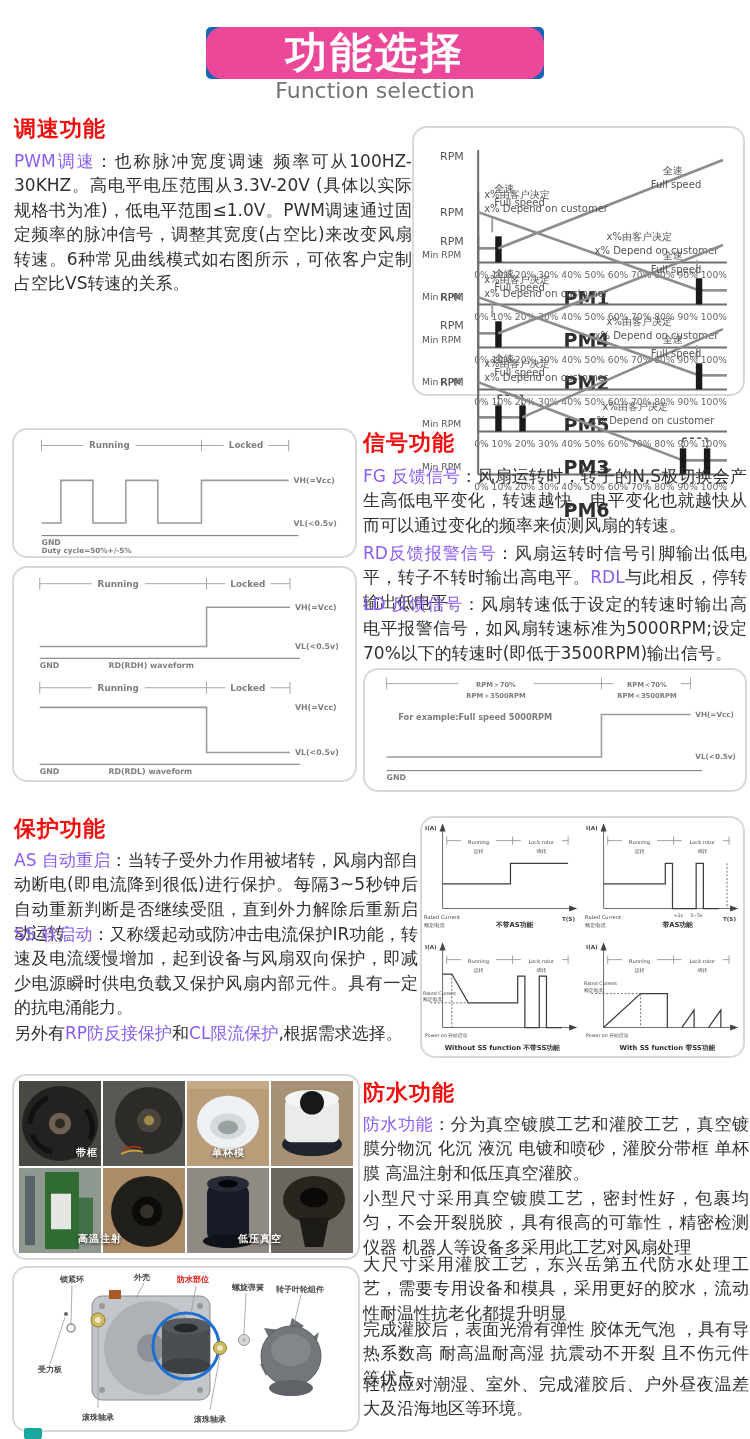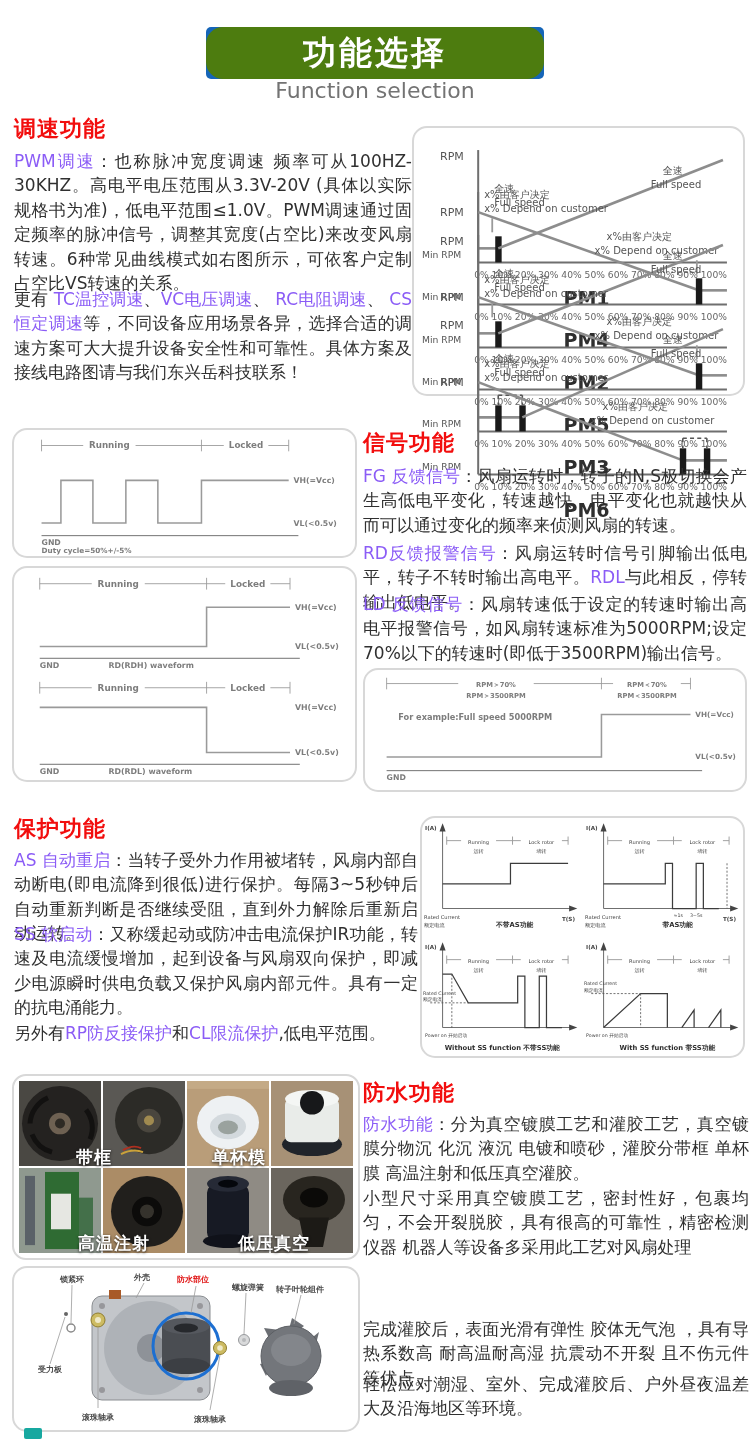--- a/index.html
+++ b/index.html
@@ -4,21 +4,21 @@
 <style>
 *{margin:0;padding:0;box-sizing:border-box}
 html,body{background:#fff}
 body{font-family:"DejaVu Sans","Liberation Sans",sans-serif}
 #page{position:relative;width:750px;height:1439px;background:#fff;overflow:hidden}
 .panel{position:absolute;border:2px solid #d8d8d8;border-radius:15px;background:#fff;overflow:hidden}
 .h-red{position:absolute;font-size:22px;font-weight:bold;color:#f20d0d;letter-spacing:1px}
 .para{position:absolute;font-size:17px;line-height:1.44;color:#303030;text-align:justify}
 .kw{color:#8b5cf6}
 .banner-outer{position:absolute;left:206px;top:27px;width:338px;height:52px;background:#1565b8;border-radius:5px}
-.banner-inner{position:absolute;inset:0;background:#4d7c0f;border-radius:17px;display:flex;align-items:center;justify-content:center;color:#fff;font-size:33px;font-weight:bold;letter-spacing:3px}
+.banner-inner{position:absolute;inset:0;background:#ec4899;border-radius:17px;display:flex;align-items:center;justify-content:center;color:#fff;font-size:42px;font-weight:bold;letter-spacing:3px}
 .subtitle{position:absolute;left:0;top:78px;width:750px;text-align:center;color:#737373;font-size:22px}
 svg{display:block}
 svg text{fill:#5f5f5f}
 .ax{stroke:#6f6f6f;stroke-width:1;fill:none}
 .wv{stroke:#9a9a9a;stroke-width:1.6;fill:none}
 .wv3{stroke:#8d8d8d;stroke-width:1.3;fill:none}
 .wv2{stroke:#3c3c3c;stroke-width:1.2;fill:none}
 .thin{stroke:#9a9a9a;stroke-width:0.9;fill:none}
 .dsh{stroke:#555;stroke-width:0.8;stroke-dasharray:2 1.6;fill:none}
 .g9{font-size:9px;font-weight:bold;fill:#7d7d7d}
@@ -32,37 +32,36 @@
 .t4{font-size:4px;fill:#666}
 .ttl{font-size:9.5px;font-weight:bold;fill:#2e2e2e}
 .p55{font-size:5.5px;fill:#444;font-weight:bold}
 .p5{font-size:5px;fill:#444}
 .p46{font-size:4.6px;fill:#444}
 .cap{font-size:6.6px;font-weight:bold;fill:#2e2e2e}
 .pwm-grid{position:absolute;left:412px;top:126px;width:333px;height:270px;border:2px solid #d8d8d8;border-radius:15px;background:#fff;display:grid;grid-template-columns:1fr;padding:6px 4px}
 .prot-grid{position:absolute;left:420px;top:816px;width:325px;height:242px;border:2px solid #d8d8d8;border-radius:15px;background:#fff;display:grid;grid-template-columns:1fr 1fr;padding:0}
 .photo-grid{position:absolute;left:12px;top:1074px;width:348px;height:186px;border:2px solid #d8d8d8;border-radius:14px;background:#fff;display:grid;grid-template-columns:repeat(4,1fr);grid-template-rows:1fr 1fr;gap:2px;padding:5px;overflow:hidden}
 .photo-grid svg{width:100%;height:100%}
-.photo-label{position:absolute;color:#fff;font-weight:bold;font-size:17px;text-shadow:0 1px 3px rgba(0,0,0,.85);letter-spacing:1px}
+.photo-label{position:absolute;color:#fff;font-weight:bold;font-size:10px;text-shadow:0 1px 3px rgba(0,0,0,.85);letter-spacing:1px}
 .exp-label{font-size:8px;font-weight:bold;fill:#4a4a4a}
 .decor-teal{position:absolute;left:24px;top:1428px;width:18px;height:11px;background:#17a8a0;border-radius:2px}
 </style>
 </head>
 <body>
 
 <div id="page">
 
   <div class="banner-outer">
     <div class="banner-inner">功能选择</div>
   </div>
   <div class="subtitle">Function selection</div>
 
   <div class="h-red" style="left:14px;top:114px">调速功能</div>
   <p class="para" style="left:14px;top:149px;width:398px"><span class="kw">PWM调速</span><span>：也称脉冲宽度调速 频率可从100HZ-30KHZ。高电平电压范围从3.3V-20V (具体以实际规格书为准)，低电平范围≤1.0V。PWM调速通过固定频率的脉冲信号，调整其宽度(占空比)来改变风扇转速。6种常见曲线模式如右图所示，可依客户定制占空比VS转速的关系。</span></p>
-  <p class="para" style="left:14px;top:287px;width:398px"><span>更有 </span><span class="kw">TC温控调速</span><span>、</span><span class="kw">VC电压调速</span><span>、 </span><span class="kw">RC电阻调速</span><span>、 </span><span class="kw">CS恒定调速</span><span>等，不同设备应用场景各异，选择合适的调速方案可大大提升设备安全性和可靠性。具体方案及接线电路图请与我们东兴岳科技联系！</span></p>
 
   <div class="pwm-grid">
 
     <svg viewBox="0 0 160 88">
       <line class="ax" x1="30" y1="8" x2="30" y2="64"></line>
         <line class="ax" x1="30" y1="64" x2="154" y2="64"></line>
       <text class="t55" x="11" y="13">RPM</text>
       <text class="t46" x="2" y="62">Min RPM</text>
       <text class="t4" x="28" y="72" textLength="126" lengthAdjust="spacingAndGlyphs">0% 10% 20% 30% 40% 50% 60% 70% 80% 90% 100%</text>
       <line class="wv3" x1="30" y1="57" x2="40" y2="57"></line>
@@ -242,21 +241,21 @@
       <text class="g75" x="337" y="49">VH(=Vcc)</text>
       <text class="g75" x="337" y="92">VL(&lt;0.5v)</text>
       <line class="ax" x1="18" y1="104" x2="344" y2="104"></line>
       <text class="g8" x="18" y="114">GND</text>
     </svg>
   </div>
 
   <div class="h-red" style="left:14px;top:814px">保护功能</div>
   <p class="para" style="left:14px;top:848px;width:404px"><span class="kw">AS 自动重启</span><span>：当转子受外力作用被堵转，风扇内部自动断电(即电流降到很低)进行保护。每隔3~5秒钟后自动重新判断是否继续受阻，直到外力解除后重新启动运转。</span></p>
   <p class="para" style="left:14px;top:922px;width:404px"><span class="kw">SS 软启动</span><span>：又称缓起动或防冲击电流保护IR功能，转速及电流缓慢增加，起到设备与风扇双向保护，即减少电源瞬时供电负载又保护风扇内部元件。具有一定的抗电涌能力。</span></p>
-  <p class="para" style="left:14px;top:1021px;width:404px"><span>另外有</span><span class="kw">RP防反接保护</span><span>和</span><span class="kw">CL限流保护</span><span>,低电平范围。</span></p>
+  <p class="para" style="left:14px;top:1021px;width:404px"><span>另外有</span><span class="kw">RP防反接保护</span><span>和</span><span class="kw">CL限流保护</span><span>,根据需求选择。</span></p>
 
   <div class="prot-grid">
 
     <svg viewBox="0 0 156 114">
       <text class="p55" x="3" y="12">I(A)</text>
       <line class="ax" x1="20" y1="8" x2="20" y2="88"></line>
         <polygon points="17,13 20,5 23,13" fill="#444"></polygon>
       <line class="ax" x1="20" y1="88" x2="146" y2="88"></line>
         <polygon points="143,85 151,88 143,91" fill="#444"></polygon>
       <text class="p55" x="136" y="100">T(S)</text>
@@ -480,17 +479,18 @@
       <text class="exp-label" x="262" y="24">转子叶轮组件</text>
       <text class="exp-label" x="24" y="104">受力板</text>
       <text class="exp-label" x="68" y="152">滚珠轴承</text>
       <text class="exp-label" x="180" y="154">滚珠轴承</text>
     </svg>
   </div>
 
   <div class="h-red" style="left:363px;top:1078px">防水功能</div>
   <p class="para" style="left:363px;top:1112px;width:386px"><span class="kw">防水功能</span><span>：分为真空镀膜工艺和灌胶工艺，真空镀膜分物沉 化沉 液沉 电镀和喷砂，灌胶分带框 单杯膜 高温注射和低压真空灌胶。</span></p>
   <p class="para" style="left:363px;top:1186px;width:386px">小型尺寸采用真空镀膜工艺，密封性好，包裹均匀，不会开裂脱胶，具有很高的可靠性，精密检测仪器 机器人等设备多采用此工艺对风扇处理</p>
+  <p class="para" style="left:363px;top:1252px;width:386px">大尺寸采用灌胶工艺，东兴岳第五代防水处理工艺，需要专用设备和模具，采用更好的胶水，流动性耐温性抗老化都提升明显</p>
   <p class="para" style="left:363px;top:1317px;width:386px">完成灌胶后，表面光滑有弹性 胶体无气泡 ，具有导热系数高 耐高温耐高湿 抗震动不开裂 且不伤元件等优点。</p>
   <p class="para" style="left:363px;top:1372px;width:386px">轻松应对潮湿、室外、完成灌胶后、户外昼夜温差大及沿海地区等环境。</p>
 
   <div class="decor-teal"></div>
 </div>
 
 </body></html>

